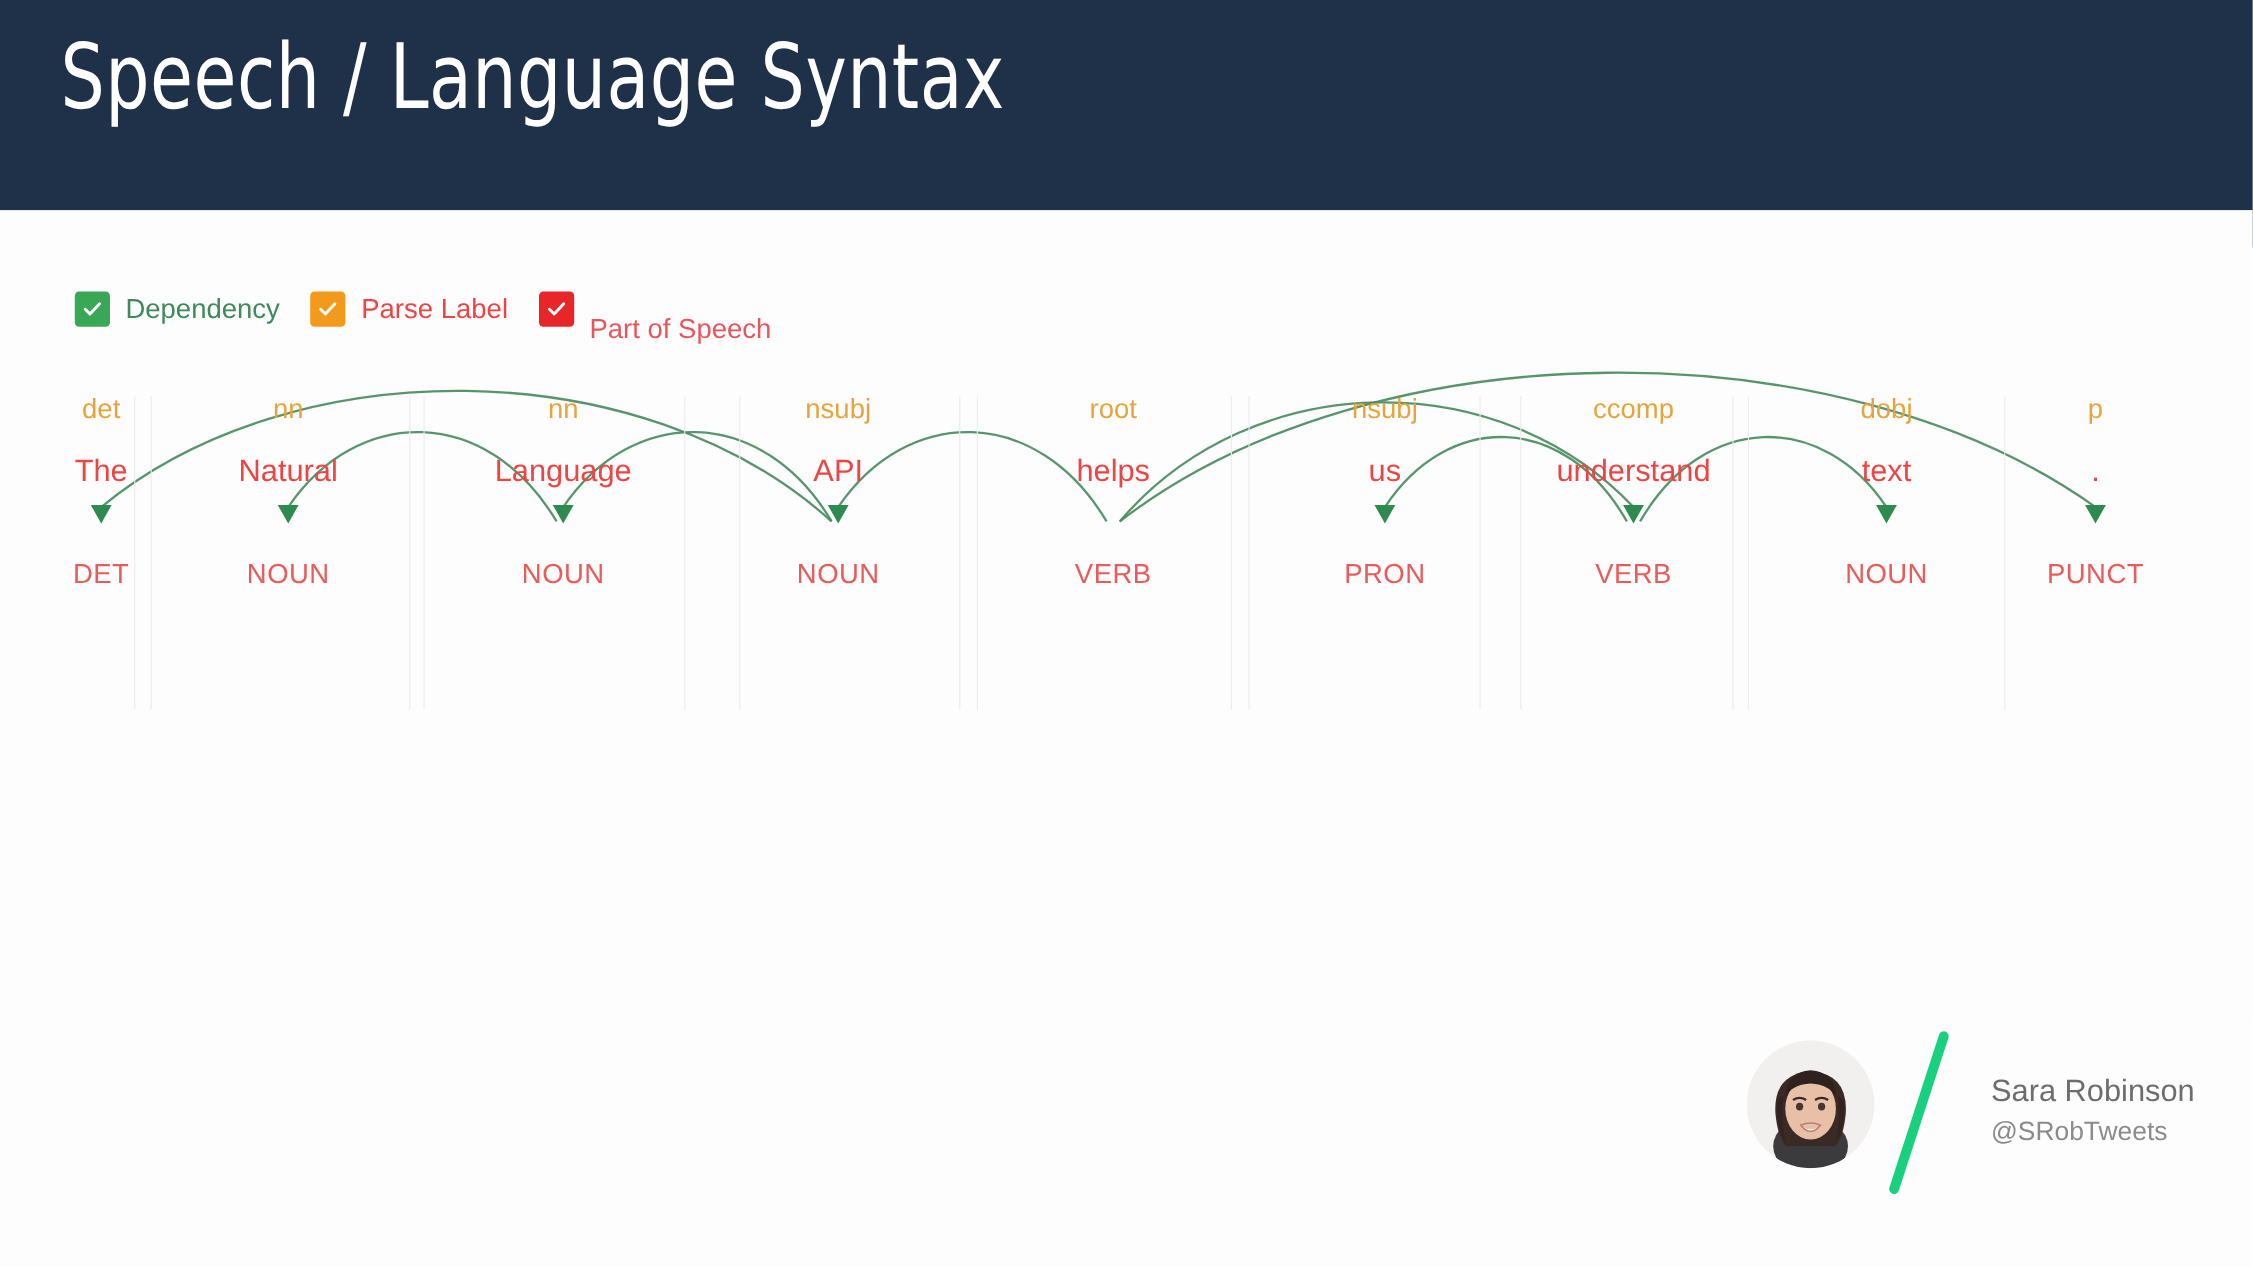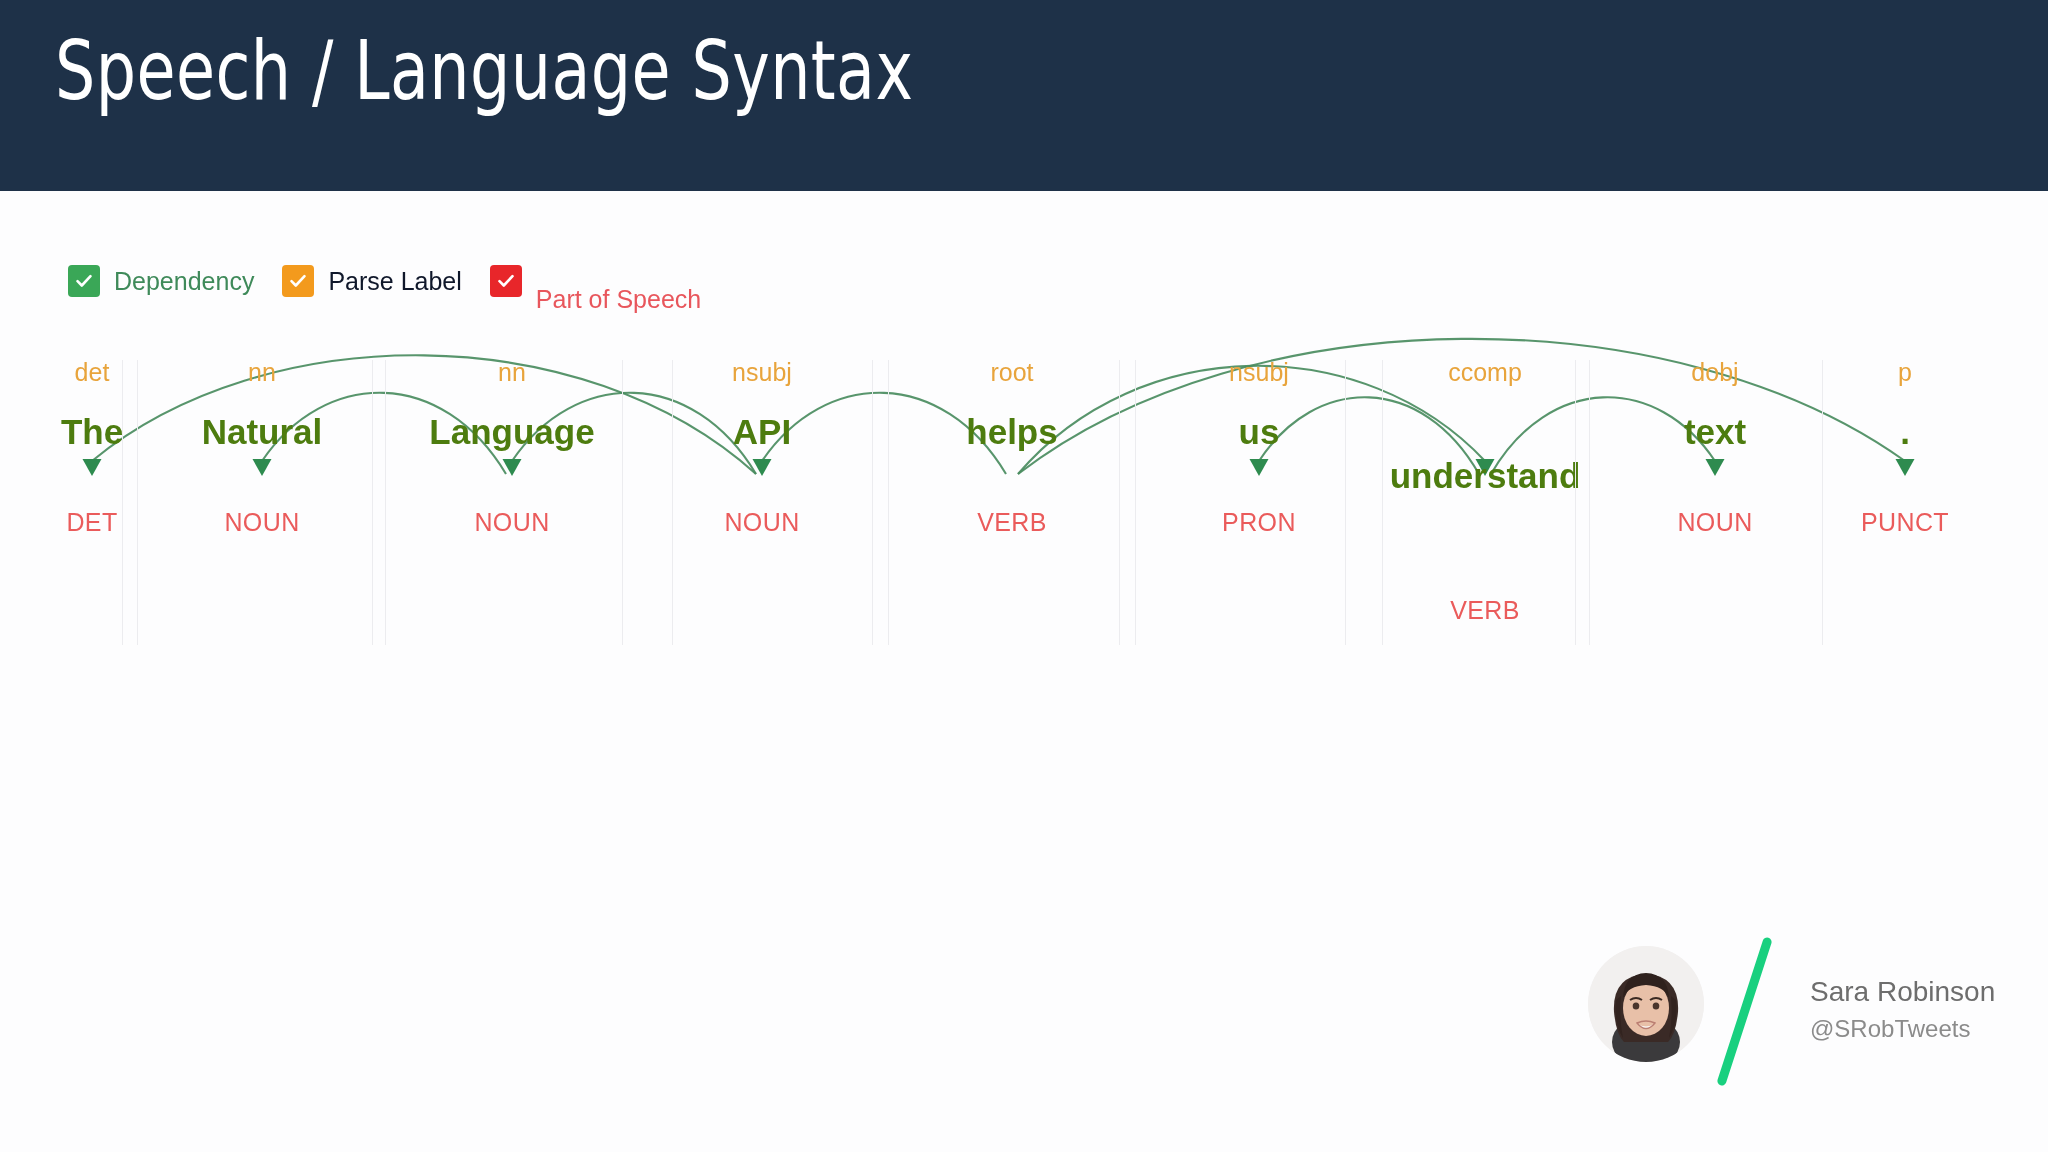--- a/index.html
+++ b/index.html
@@ -88,21 +88,21 @@
     font-weight: 400;
     white-space: nowrap;
     font-family: "Liberation Sans", sans-serif;
   }
 
   .lg-dep  { background: #3aa757; }
   .lg-parse{ background: #f39a1d; }
   .lg-pos  { background: #e8262a; }
 
   .lbl-dep   { color: #3f8a5a; }
-  .lbl-parse { color: #0f172a; }
+  .lbl-parse { color: #ef4444; }
   .lbl-pos   { color: #e8565c; margin-top: 36px; }
 
   
   #parse-tree {
     position: absolute;
     left: 0;
     top: 0;
     width: 2048px;
     height: 560px;
   }
@@ -148,23 +148,23 @@
     font-size: 25px;
     font-weight: 400;
     color: #e8a43c;
     line-height: 1;
     height: 30px;
     white-space: nowrap;
   }
 
   .tok-word {
     margin-top: 24px;
-    font-size: 35px;
-    font-weight: 700;
-    color: #4d7c0f;
+    font-size: 28px;
+    font-weight: 400;
+    color: #ef4444;
     line-height: 1;
     height: 40px;
     white-space: nowrap;
   }
 
   .tok-pos {
     margin-top: 56px;
     font-size: 25px;
     font-weight: 400;
     color: #ea5b5b;
@@ -324,21 +324,21 @@
           <div class="tok-parse-label">root</div>
           <div class="tok-word">helps</div>
           <div class="tok-pos">VERB</div>
         </div>
         <div class="token-col has-divider" style="left: 1119px; width: 280px; --divider: 263px;">
           <div style="position: absolute; top: 0px; height: 285px; width: 1px; background: rgb(236, 236, 239); left: 263px;"></div>
           <div class="tok-parse-label">nsubj</div>
           <div class="tok-word">us</div>
           <div class="tok-pos">PRON</div>
         </div>
-        <div class="token-col has-divider" style="left: 1345px; width: 280px; gap: 44px; --divider: 244px;">
+        <div class="token-col has-divider" style="left: 1345px; width: 280px; --divider: 244px;">
           <div style="position: absolute; top: 0px; height: 285px; width: 1px; background: rgb(236, 236, 239); left: 244px;"></div>
           <div class="tok-parse-label">ccomp</div>
           <div class="tok-word">understand</div>
           <div class="tok-pos">VERB</div>
         </div>
         <div class="token-col has-divider" style="left: 1575px; width: 280px; --divider: 247px;">
           <div style="position: absolute; top: 0px; height: 285px; width: 1px; background: rgb(236, 236, 239); left: 247px;"></div>
           <div class="tok-parse-label">dobj</div>
           <div class="tok-word">text</div>
           <div class="tok-pos">NOUN</div>

